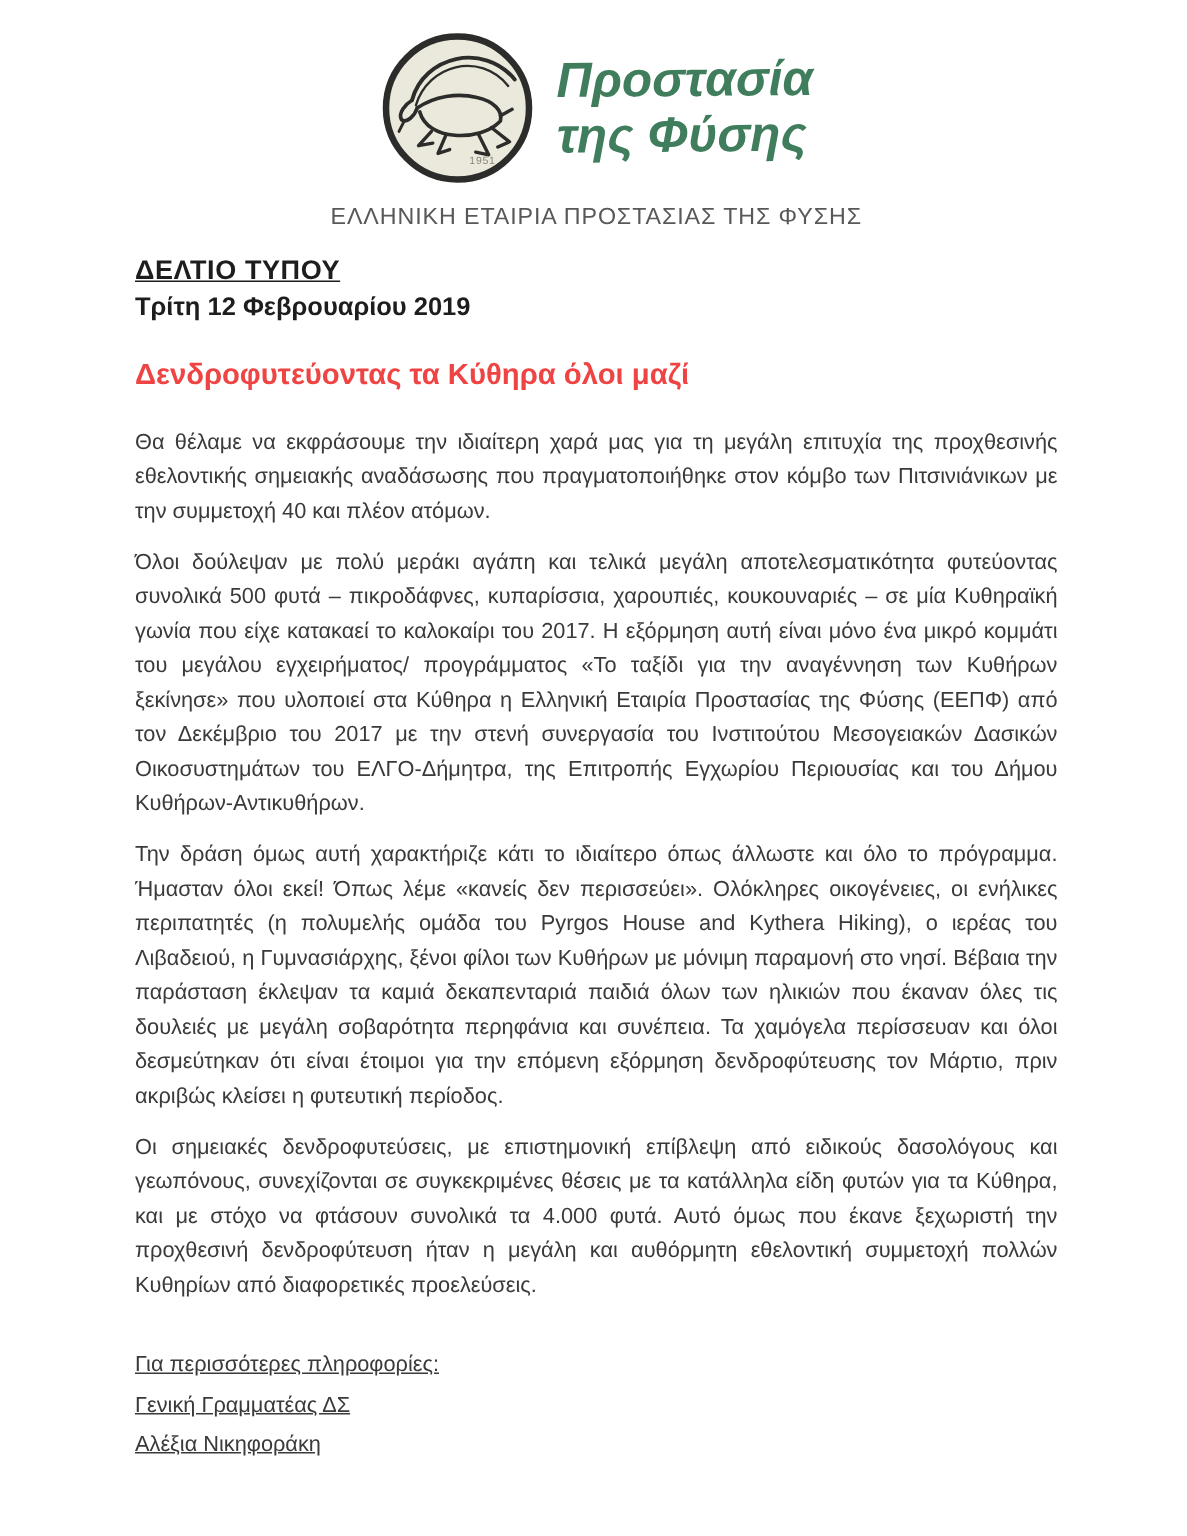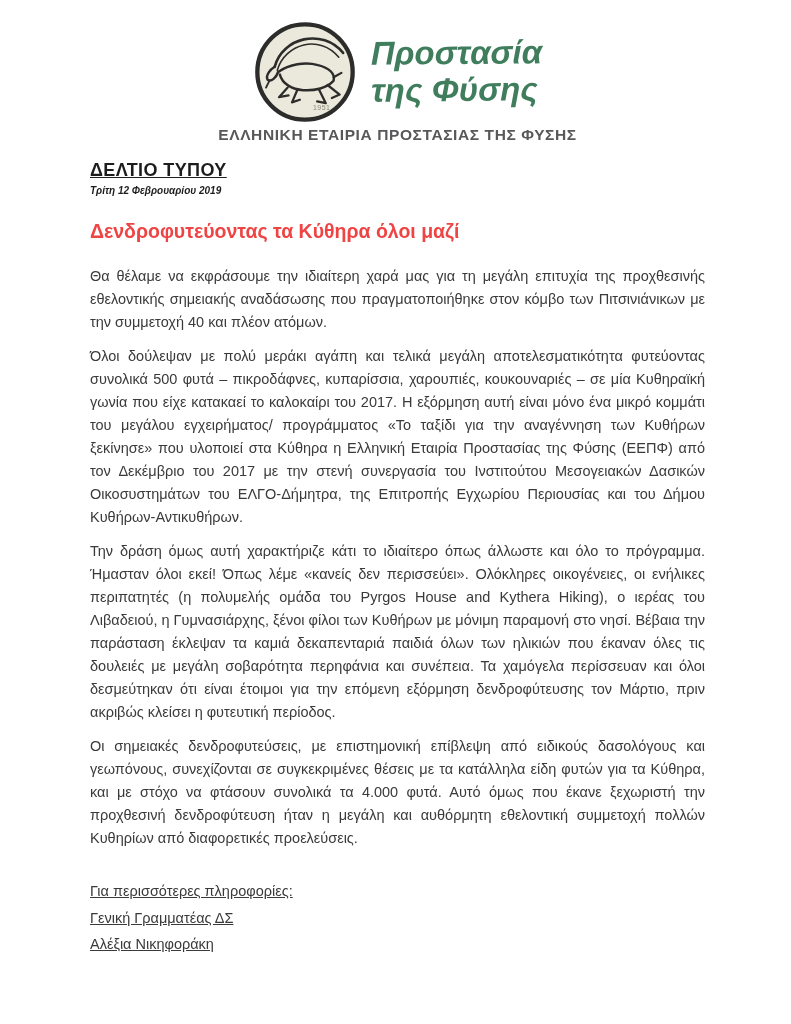--- a/index.html
+++ b/index.html
@@ -42,37 +42,37 @@
     font-style: italic;
     font-weight: 600;
     font-size: 33px;
     line-height: 1.12;
     color: #3f7d5c;
     text-align: left;
     transform: rotate(-0.5deg);
     white-space: nowrap;
   }
   .org-subtitle {
-    margin-top: 2px;
+    margin-top: 12px;
     font-size: 15.5px;
-    font-weight: 700;
+    font-weight: 400;
     letter-spacing: 0.6px;
     color: #58585a;
   }
 
   
   .press-header { text-align: left; margin-top: 16px; color: #1d1d1d; }
   .doc-type {
     display: inline-block;
     font-size: 18px;
     font-weight: 700;
     text-decoration: underline;
     letter-spacing: 0.4px;
   }
-  .doc-date { margin-top: 4px; font-size: 10px; font-weight: 700; font-style: italic; }
+  .doc-date { margin-top: 4px; font-size: 17px; font-weight: 700; }
 
   
   .article-title {
     margin: 24px 0 22px 0;
     font-size: 19.5px;
     font-weight: 700;
     color: #ef4444;
   }
   .body-copy p {
     margin: 0 0 11px 0;

